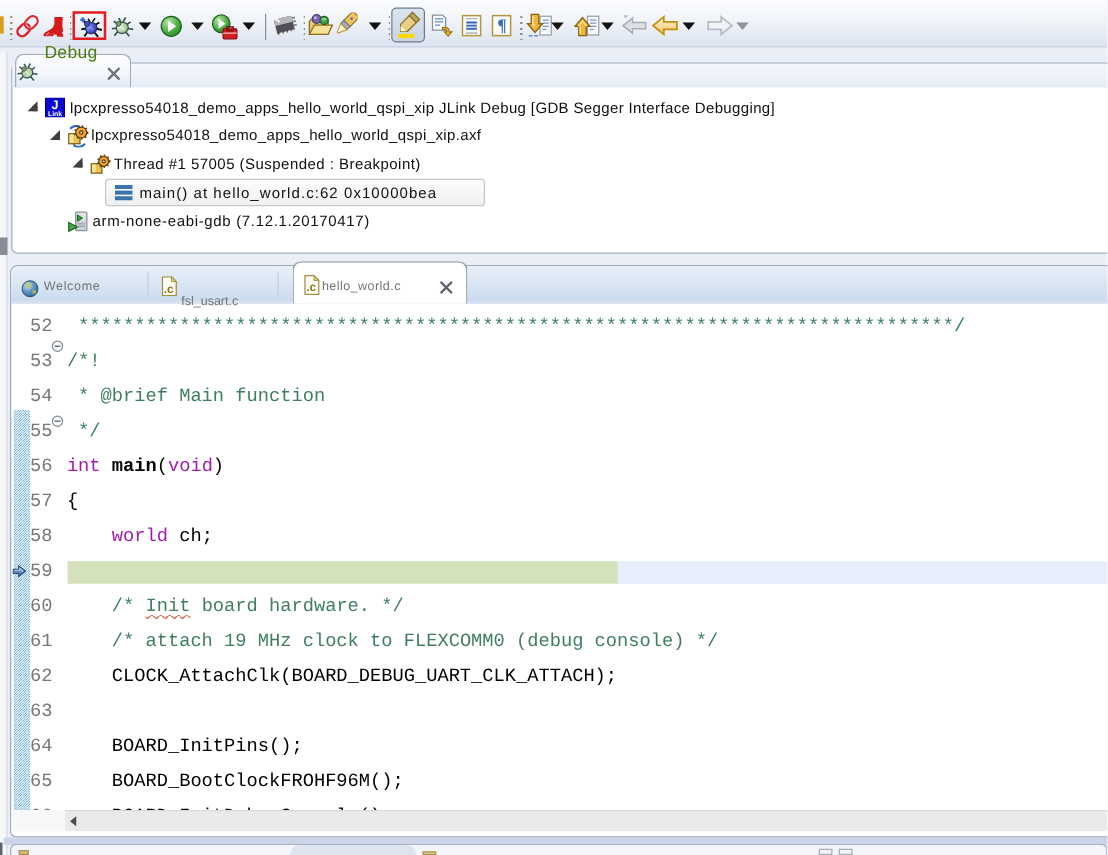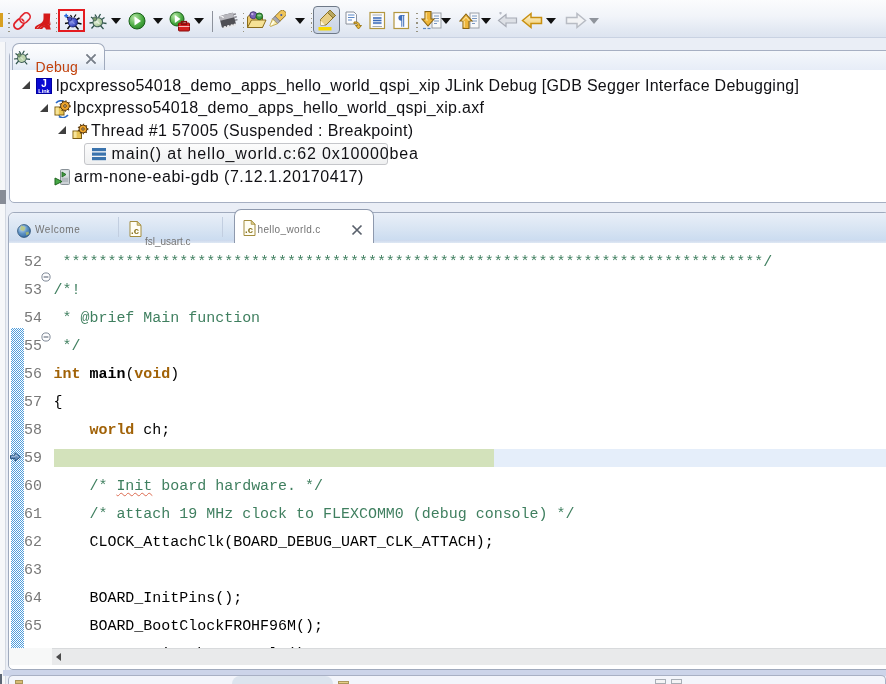--- a/index.html
+++ b/index.html
@@ -16,37 +16,37 @@
 .darr { top:18px; width:0; height:0; border-left:5.5px solid transparent; border-right:5.5px solid transparent; border-top:6px solid #111; }
 .darr.gray { border-top-color:#8f949c; }
 
 #lefttrim { left:0; top:42px; width:6px; height:642px; background:#f6f7f9; border-right:1px solid #d4d9e2; }
 #debugview { left:9px; top:50px; width:884px; height:153px; background:#fff;
   border:1px solid #a6afc2; border-radius:6px 6px 0 5px; }
 #debughdr { left:10px; top:51px; width:876px; height:19px;
   background:linear-gradient(#f4f7fb,#e7edf7); }
 #debugtab { left:12px; top:43px; width:93px; height:27px; background:linear-gradient(#fdfdfe,#f4f7fb 55%,#dfe8f5);
   border:1px solid #a0aabd; border-bottom:none; border-radius:7px 7px 0 0; }
-.treerow { left:4px; height:22px; font-size:16px; color:#101014; white-space:nowrap; }
+.treerow { left:4px; height:22px; font-size:12px; color:#101014; white-space:nowrap; }
 .texp { width:0; height:0; border-top:4.5px solid transparent; border-left:4.5px solid transparent; border-bottom:4.5px solid #3f3f3f; border-right:4.5px solid #3f3f3f; }
 
 #editorview { left:8px; top:212px; width:882px; height:458px; background:#fff;
   border:1px solid #a0aabd; border-radius:6px 6px 0 5px; }
 #tabrow { left:9px; top:213px; width:880px; height:30px;
   background:linear-gradient(#e9eff8,#d9e5f3 50%,#c8daef);
   border-radius:6px 6px 0 0; }
 #tabrowline { left:9px; top:240px; width:880px; height:3px; background:linear-gradient(#cbd8ec,#dfe8f4); }
 #activetab { left:234px; top:209px; width:140px; height:34px; background:#fff;
   border:1px solid #8e99ad; border-bottom:none; border-radius:7px 7px 0 0; }
 .tabtext { font-size:10px; color:#737373; white-space:nowrap; }
 
 .mono { font-family:"Liberation Mono",monospace; font-size:14.98px; line-height:28px; white-space:pre; }
 #linenums { left:24px; top:248px; width:18px; text-align:right; color:#787878; }
 #code { left:50px; top:248px; padding-left:3.5px; color:#000; }
-.kw { color:#a16207; font-weight:bold; }
+.kw { color:#a21caf; font-weight:normal; }
 .cm { color:#3f7f5f; }
 .str { color:#2a00ff; }
 .fnb { font-weight:bold;margin-top:19px; }
 #initsp { text-decoration:underline wavy #dc6a50 1px; text-underline-offset:2px; }
 #curline { left:53.5px; top:448.5px; width:441px; height:18.5px; background:#d3e2bb; }
 #hatch { left:11px; top:328px; width:13px; height:320px;
   background-image:linear-gradient(45deg,#4f9ddc 25%,transparent 25%,transparent 75%,#4f9ddc 75%),
                    linear-gradient(45deg,#4f9ddc 25%,transparent 25%,transparent 75%,#4f9ddc 75%);
   background-size:2px 2px; background-position:0 0,1px 1px; }
 
@@ -285,21 +285,21 @@
   <path d="M15,4.8 L11.8,7 L10,8"></path>
       <path d="M17,10.4 L13.2,9.8 L11,9.8"></path>
       <path d="M14.2,15.4 L11.4,12.2 L10,11.4"></path>
   <path d="M6.2,2.2 L7.9,4.9"></path>
       <path d="M11.3,1.8 L9.5,4.9"></path>
  </g>
  <ellipse cx="8.9" cy="9.3" rx="4.4" ry="4" fill="#bcd4ac" stroke="#3c5c54" stroke-width="1" transform="rotate(-24 8.9 9.3)"></ellipse>
  <circle cx="6.2" cy="6.3" r="1.8" fill="#7a9a6c" stroke="#3c5c54" stroke-width="0.6"></circle>
  <path d="M7.4,8 L10.4,10.9" stroke="#e8f2e2" stroke-width="1"></path>
 </svg>
-<div class="abs" style="left:35.5px;top:58px;width:50px;line-height:19px;font-size:14px;letter-spacing:0.28px;color:#c2410c">Debug</div>
+<div class="abs" style="left:35.5px;top:32px;width:50px;line-height:19px;font-size:14px;letter-spacing:0.28px;color:#4d7c0f">Debug</div>
 <svg class="abs" style="left:85px;top:53px" width="12" height="12" viewBox="0 0 12 12">
  <path d="M1.5,1.5 L10.5,10.5 M10.5,1.5 L1.5,10.5" fill="none" stroke="#5a616c" stroke-width="1.7"></path>
  <path d="M1.5,1.5 L10.5,10.5 M10.5,1.5 L1.5,10.5" fill="none" stroke="#8b93a0" stroke-width="0.6"></path>
 </svg>
 
 <div class="abs texp" style="left:22px;top:81px"></div>
 <svg class="abs" style="left:36px;top:78px" width="16" height="16" viewBox="0 0 16 16">
  <rect x="0.5" y="0.5" width="15" height="15" fill="#0a0ad2" stroke="#0000a0"></rect>
  <text x="8" y="9" font-size="10" font-weight="bold" fill="#fff" text-anchor="middle" font-family="Liberation Sans">J</text>
  <text x="8" y="14.5" font-size="5.5" font-weight="bold" fill="#fff" text-anchor="middle" font-family="Liberation Sans">Link</text>

